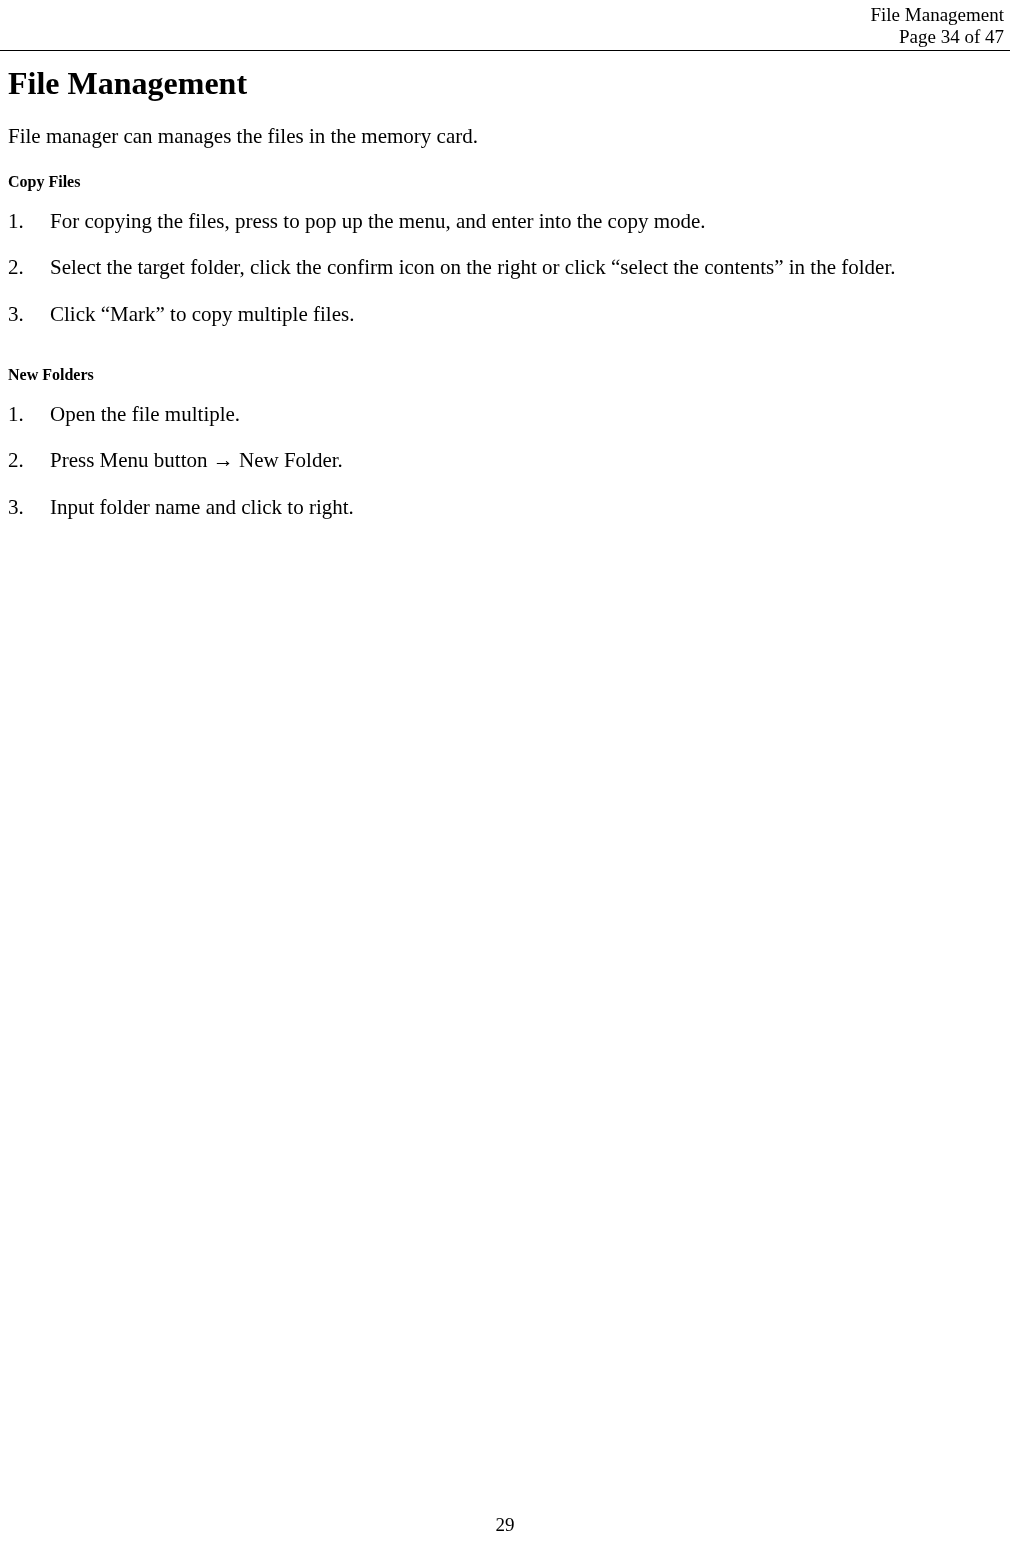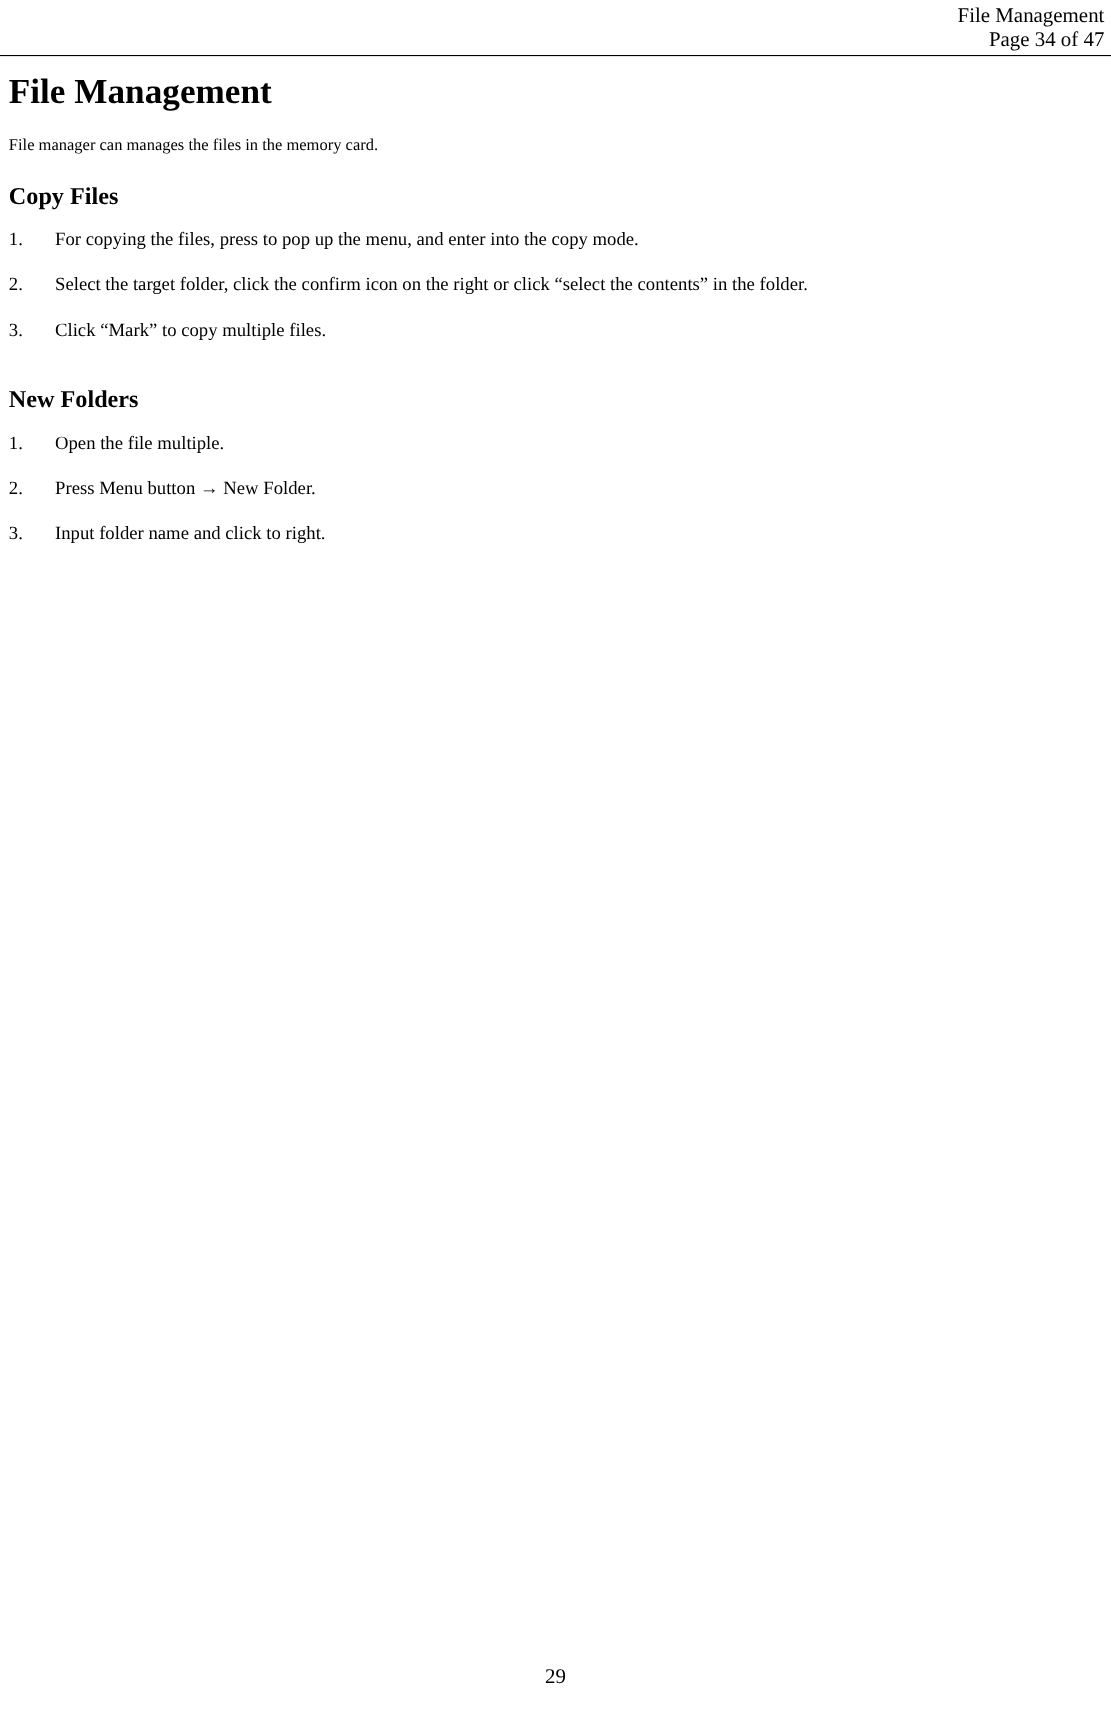--- a/index.html
+++ b/index.html
@@ -27,38 +27,38 @@
     }
     .content {
       padding: 14px 8px 0 8px;
     }
     h1 {
       font-size: 32px;
       font-weight: bold;
       margin-bottom: 22px;
     }
     .intro {
-      font-size: 15px;
+      font-size: 21px;
       margin-bottom: 24px;
       font-family: Liberation Serif, serif;
     }
     h2 {
-      font-size: 22px;
+      font-size: 16px;
       font-weight: bold;
       margin-bottom: 16px;
     }
     ol {
       list-style: none;
       counter-reset: item;
       margin: 0 0 38px 0;
       padding: 0;
     }
     li {
       counter-increment: item;
-      font-size: 17px;
+      font-size: 21px;
       padding-left: 42px;
       position: relative;
       margin-bottom: 18px;
       line-height: 1.35;
     }
     li::before {
       content: counter(item) ".";
       position: absolute;
       left: 0;
       top: 0;

